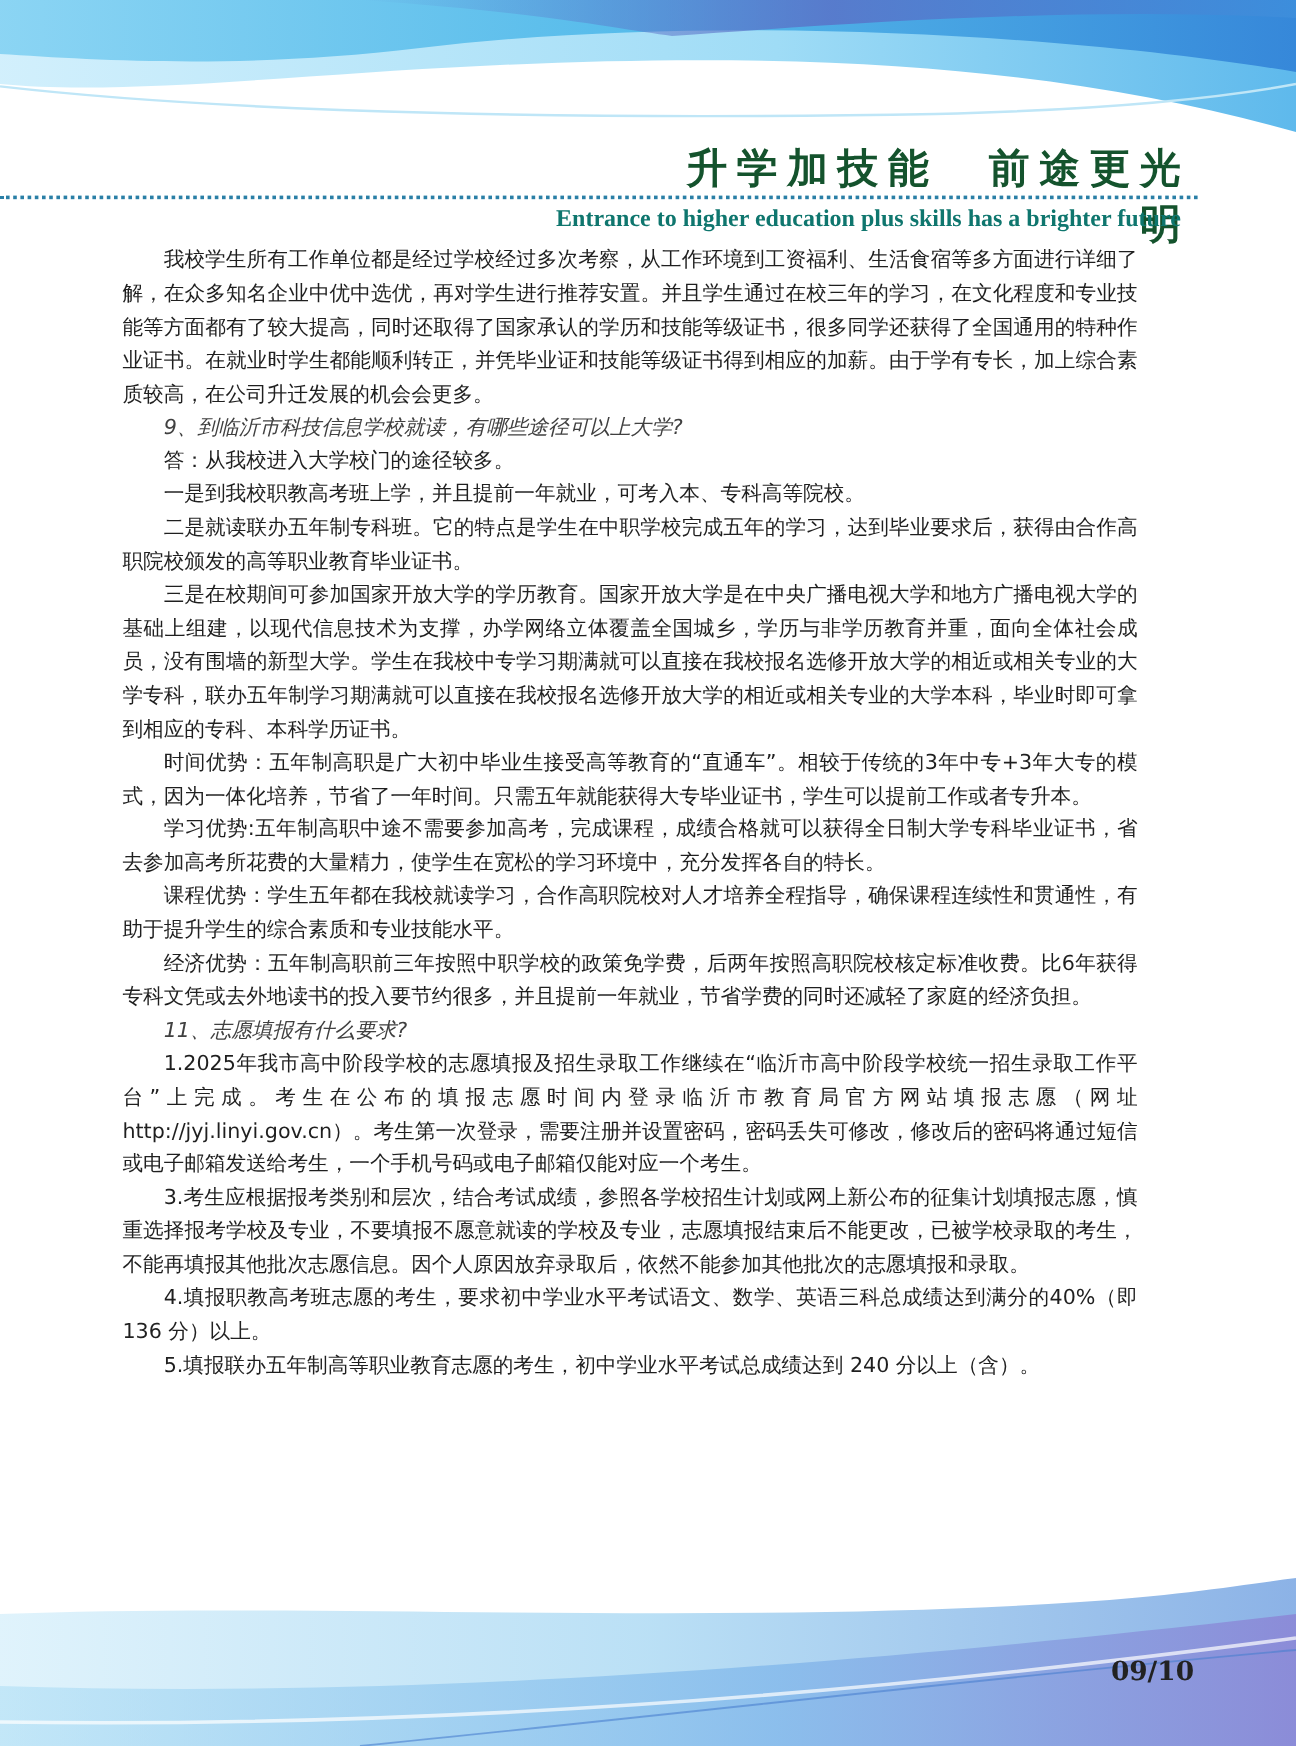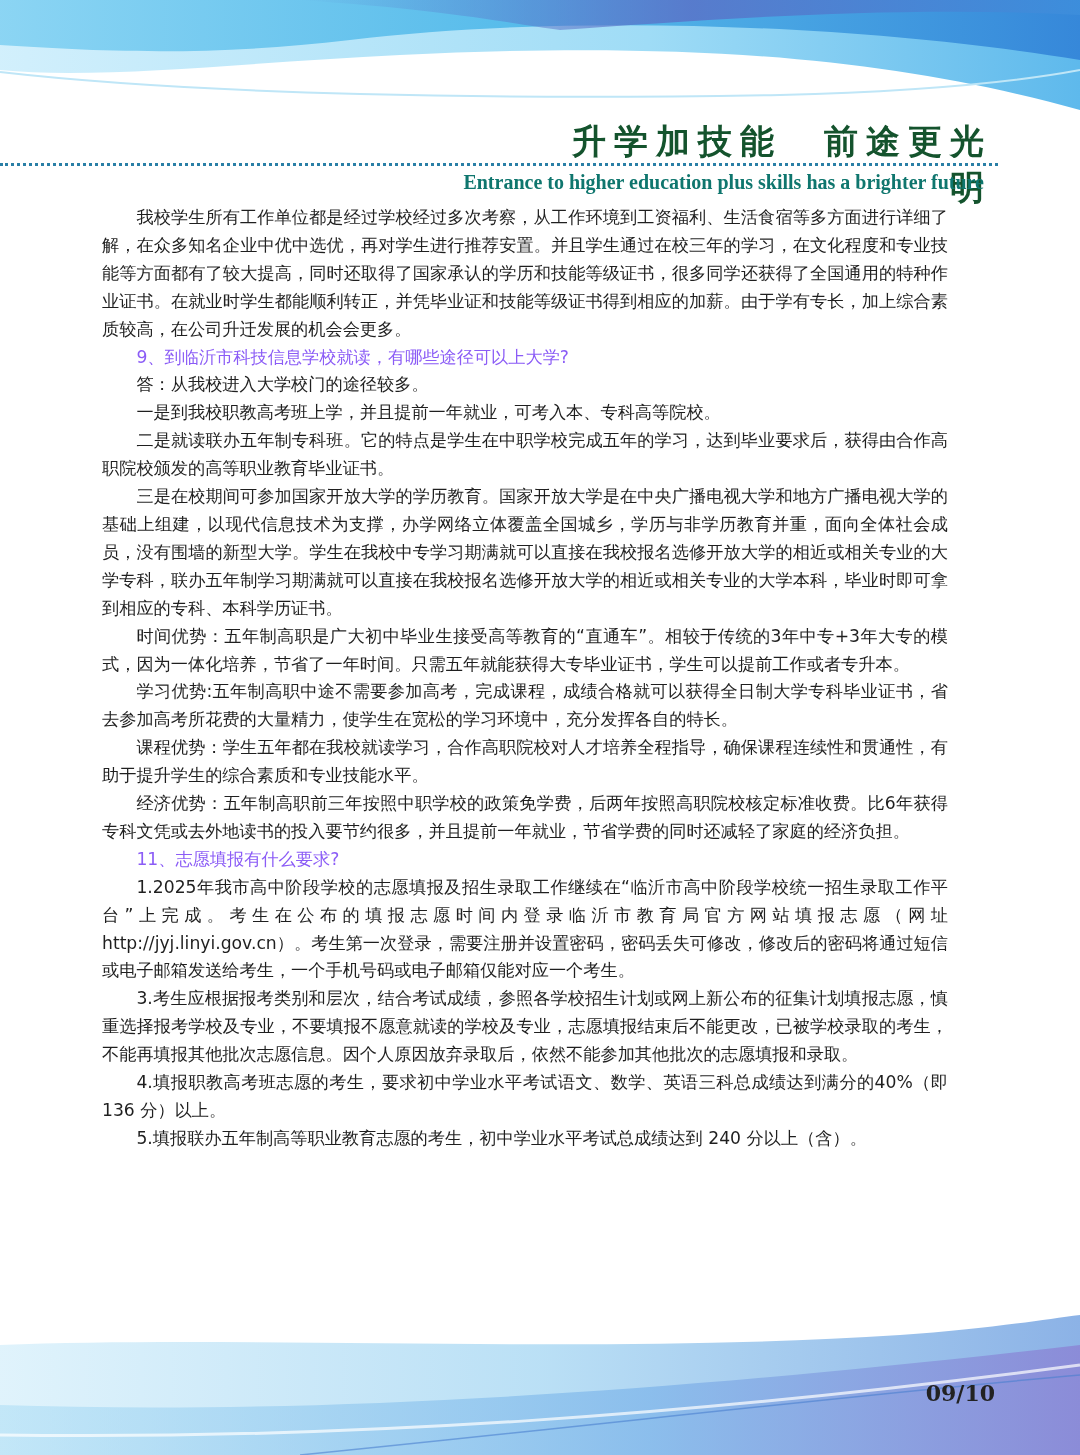--- a/index.html
+++ b/index.html
@@ -26,21 +26,21 @@
   .header-sub {
     position: absolute; right: 96px; top: 171px;
     font-family: "Liberation Serif", "DejaVu Serif", serif;
     font-size: 20px; font-weight: bold; color: #0f766e;
   }
   .content {
     position: absolute; left: 102px; top: 204px; width: 846px;
     font-size: 17.2px; line-height: 27.9px; text-align: justify;
   }
   .content p { margin: 0; text-indent: 2em; }
-  .content p.heading { color: #8b5cf6; font-weight: normal; }
+  .content p.heading { color: #404040; font-weight: normal; font-style: italic; }
   .page-number {
     position: absolute; right: 85px; top: 1380px;
     font-family: "DejaVu Serif", "Liberation Serif", serif;
     font-size: 22px; font-weight: bold; color: #222;
   }
 </style>
 </head>
 <body>
 
 <svg class="top-wave" viewBox="0 0 1080 120" preserveAspectRatio="none">

